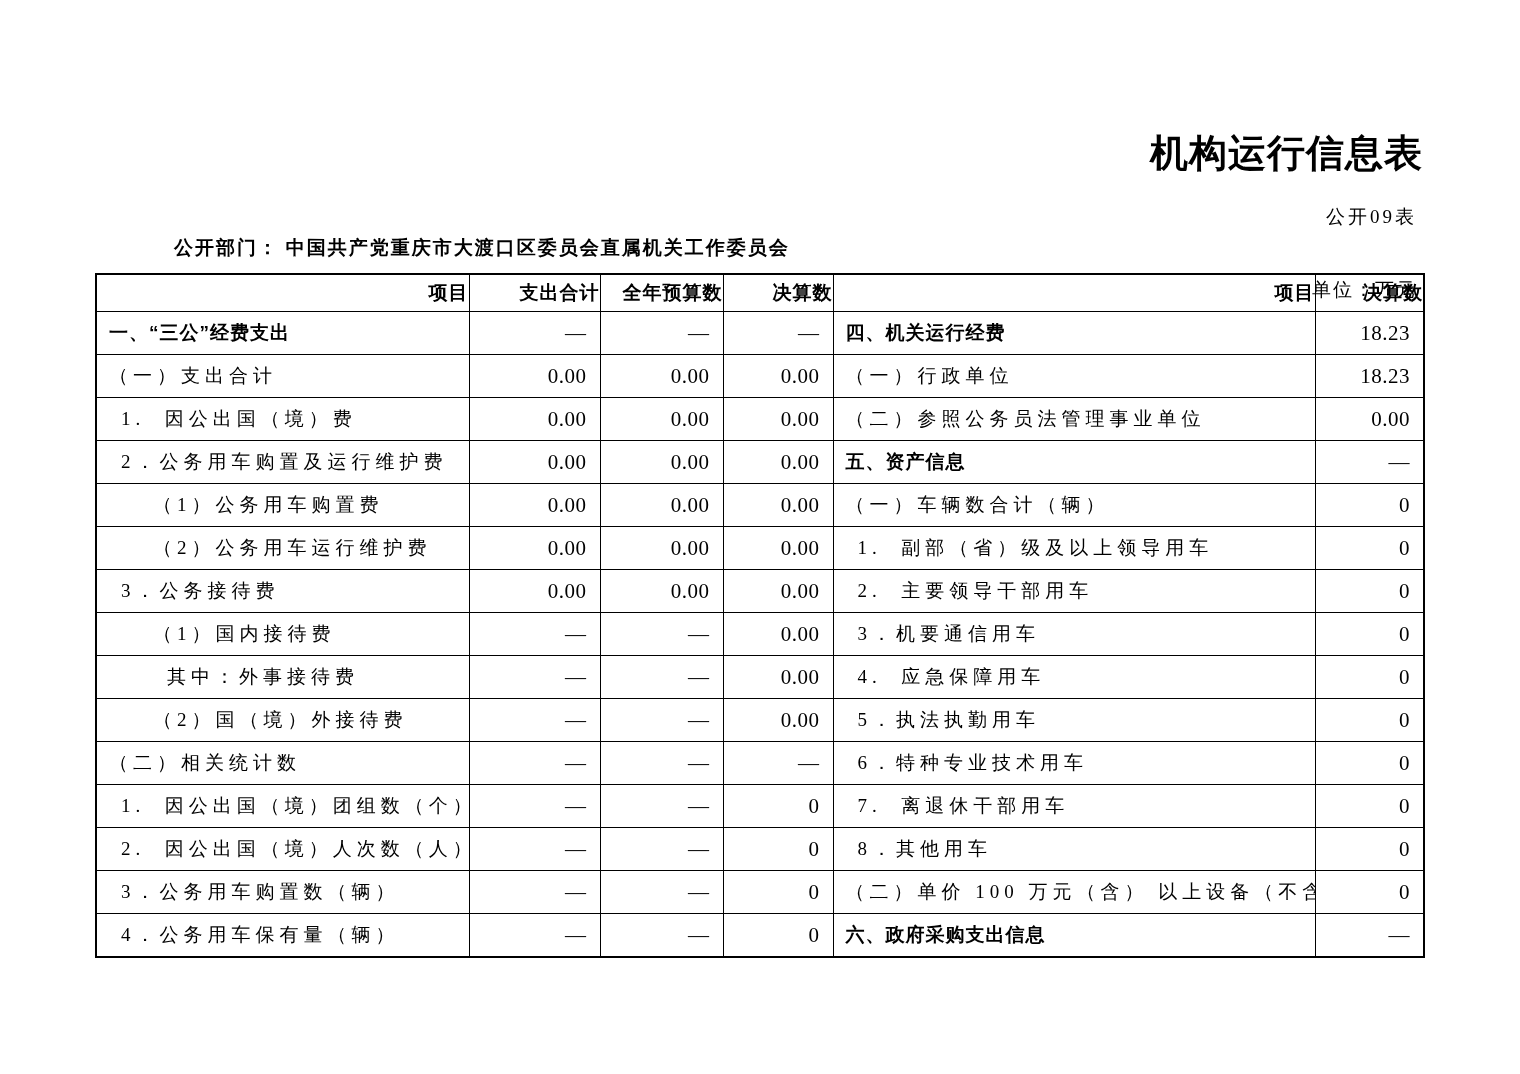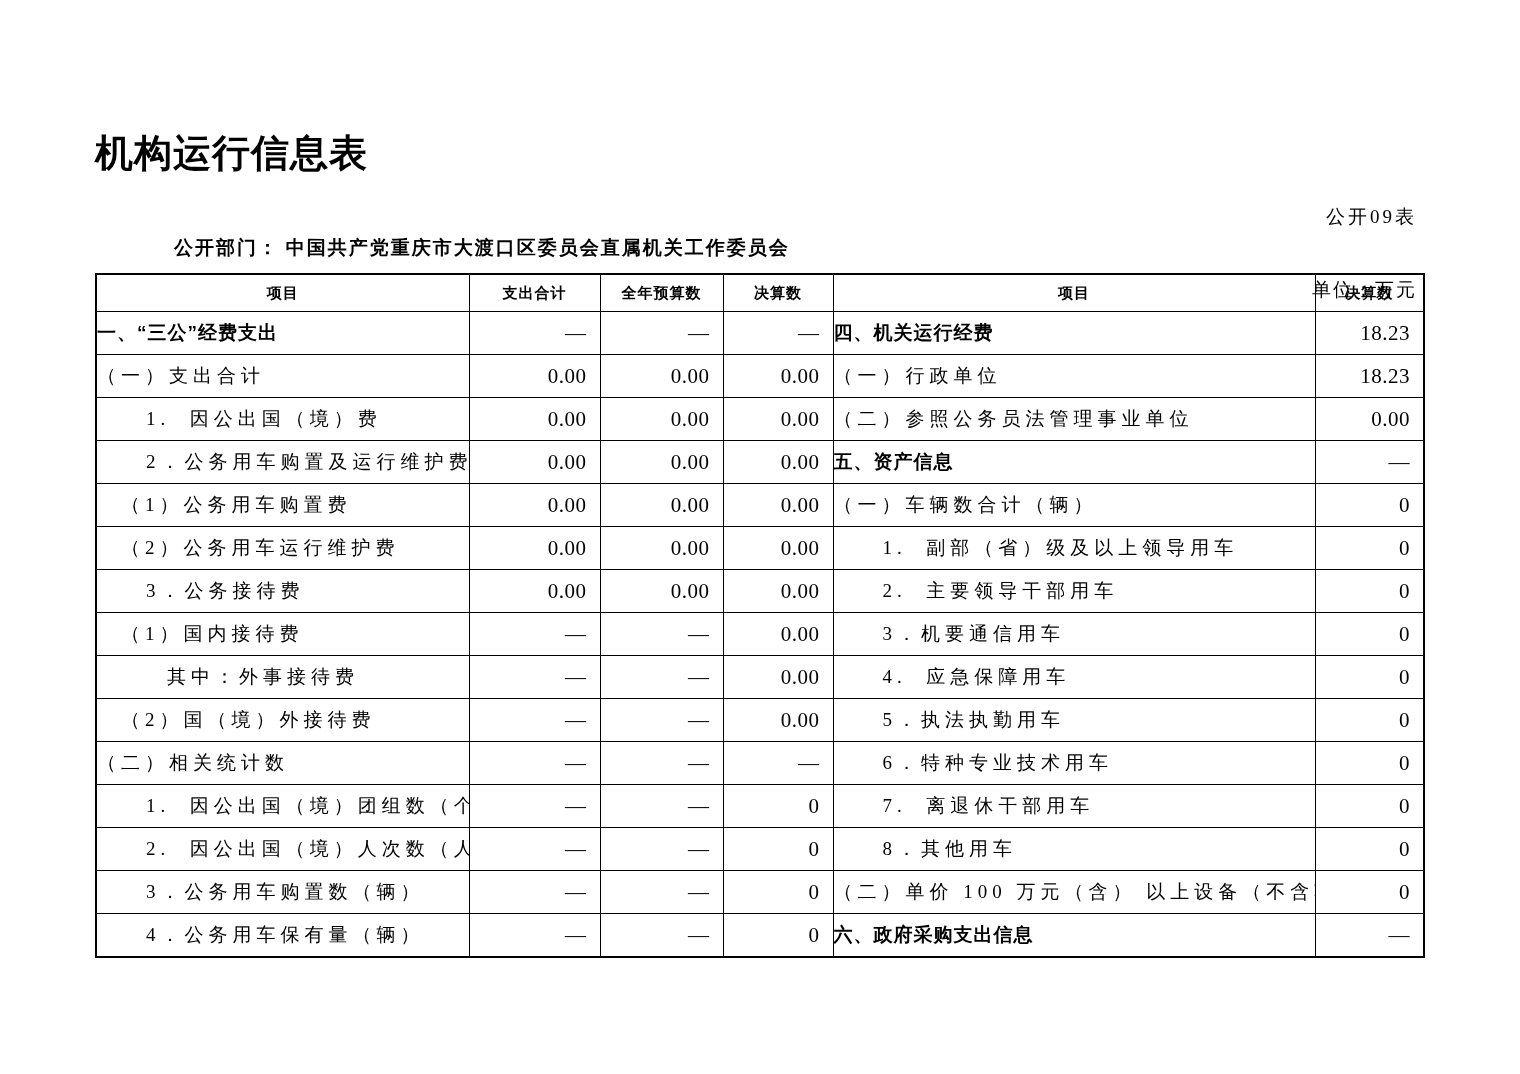--- a/index.html
+++ b/index.html
@@ -1,48 +1,48 @@
 <!DOCTYPE html>
 <html><head>
 <meta charset="utf-8">
 <style>
   html,body{margin:0;padding:0;background:#fff;}
   body{width:1520px;height:1074px;position:relative;overflow:hidden;
        font-family:"Liberation Serif","DejaVu Serif",serif;color:#000;}
 
   .page-title{position:absolute;left:95px;top:134px;width:1328px;
-      text-align:left;font-family:"Liberation Sans","DejaVu Sans",sans-serif;
+      text-align:right;font-family:"Liberation Sans","DejaVu Sans",sans-serif;
       font-weight:bold;font-size:38px;letter-spacing:1px;line-height:1;}
 
   .table-code{position:absolute;left:95px;top:206px;width:1322px;
       text-align:right;font-size:19px;letter-spacing:3px;line-height:1.2;}
 
   .meta-row{position:absolute;left:95px;top:236px;width:1322px;
       font-size:19px;line-height:1.3;}
   .dept{position:absolute;left:31px;top:0;font-weight:bold;letter-spacing:2px;white-space:pre;margin-left:48px;}
   .unit{position:absolute;right:0;top:0;letter-spacing:2px;white-space:pre;margin-top:42px;}
 
   table.main{position:absolute;left:95px;top:273px;width:1328px;
       border-collapse:collapse;table-layout:fixed;
       border:2px solid #000;}
   th,td{border:1px solid #000;overflow:hidden;padding:0;vertical-align:middle;}
   th{height:36px;font-family:"Liberation Sans","DejaVu Sans",sans-serif;
-     font-weight:bold;font-size:15px;text-align:center;letter-spacing:1px;}
+     font-weight:bold;font-size:19px;text-align:right;letter-spacing:1px;}
   td{height:42px;font-size:19px;}
 
   td.lbl{text-align:left;letter-spacing:5px;white-space:pre;
       font-family:"Liberation Serif","DejaVu Serif",serif;margin-left:20px;}
   td.grp{text-align:left;letter-spacing:1px;white-space:pre;
       font-family:"Liberation Sans","DejaVu Sans",sans-serif;font-weight:bold;}
   td.num{text-align:right;padding-right:13px;font-size:21px;letter-spacing:0.5px;
       font-family:"Liberation Serif","DejaVu Serif",serif;}
 
-  td.ind0{}
-  td.ind1{padding-left:49px;}
-  td.ind2{padding-left:24px;}
+  td.ind0{padding-left:12px;}
+  td.ind1{padding-left:24px;}
+  td.ind2{padding-left:56px;}
   td.ind3{padding-left:70px;}
 </style>
 </head>
 <body>
 
 <div class="page-title">机构运行信息表</div>
 
 <div class="table-code">公开09表</div>
 
 <div class="meta-row">

